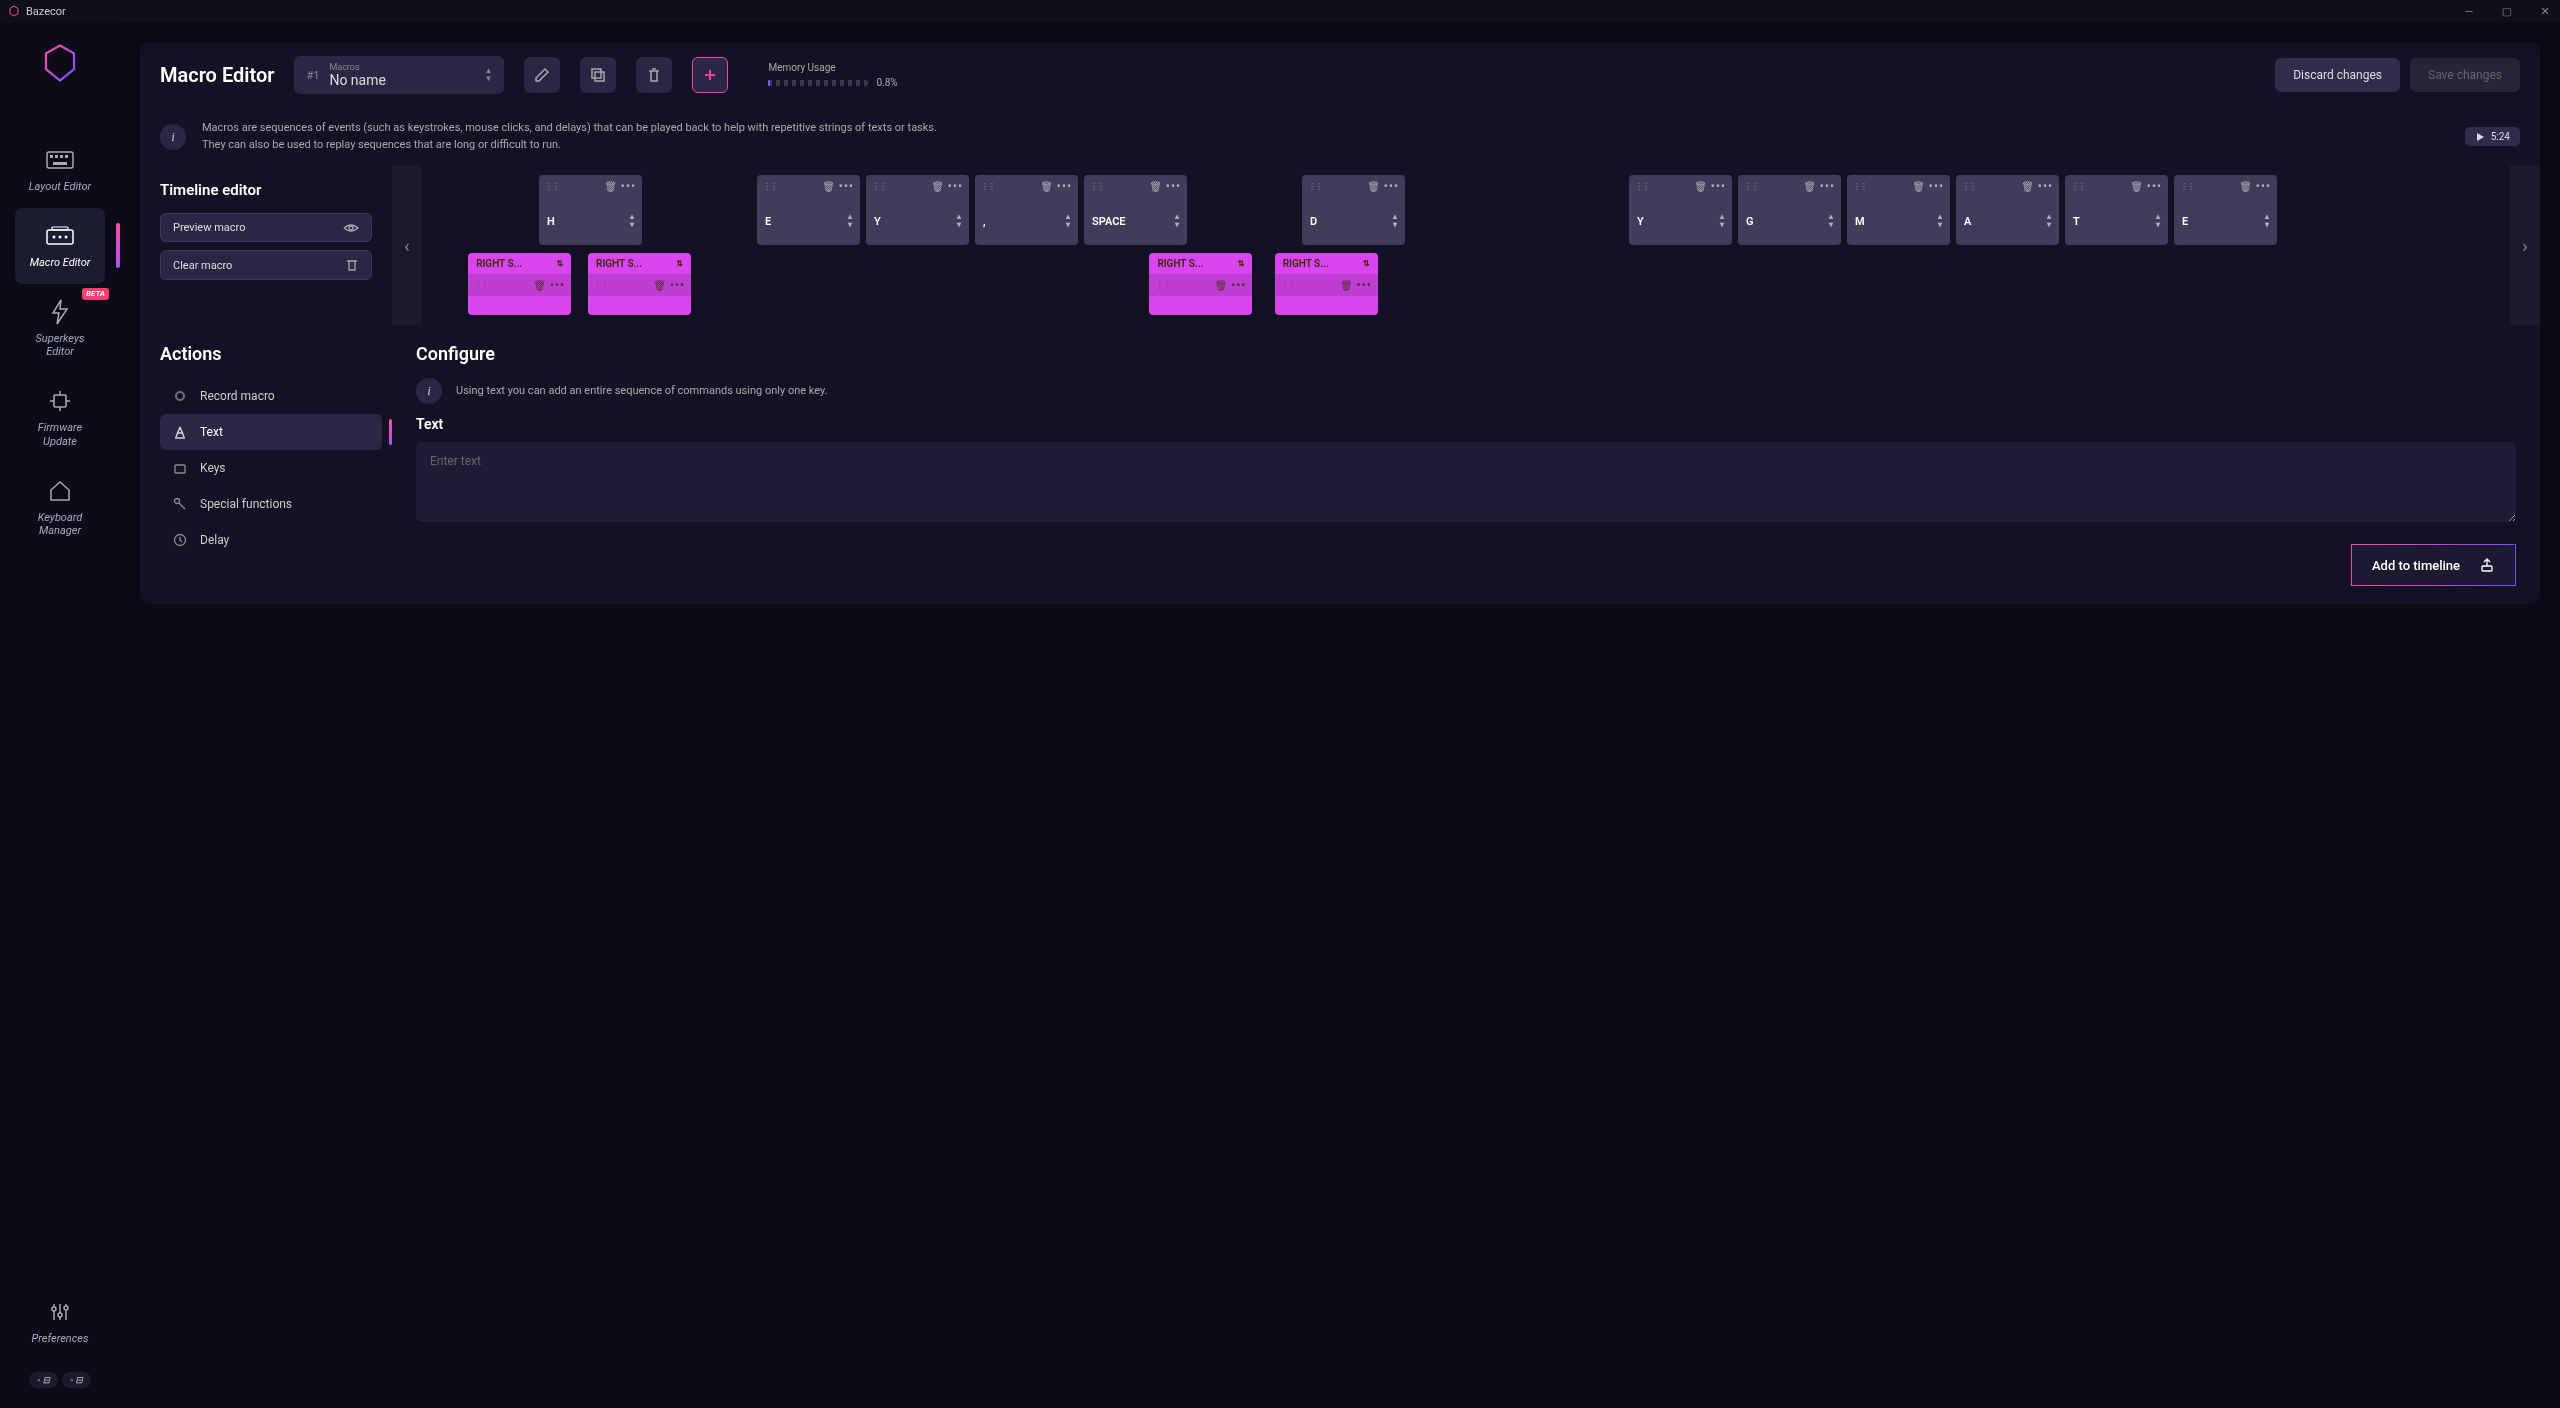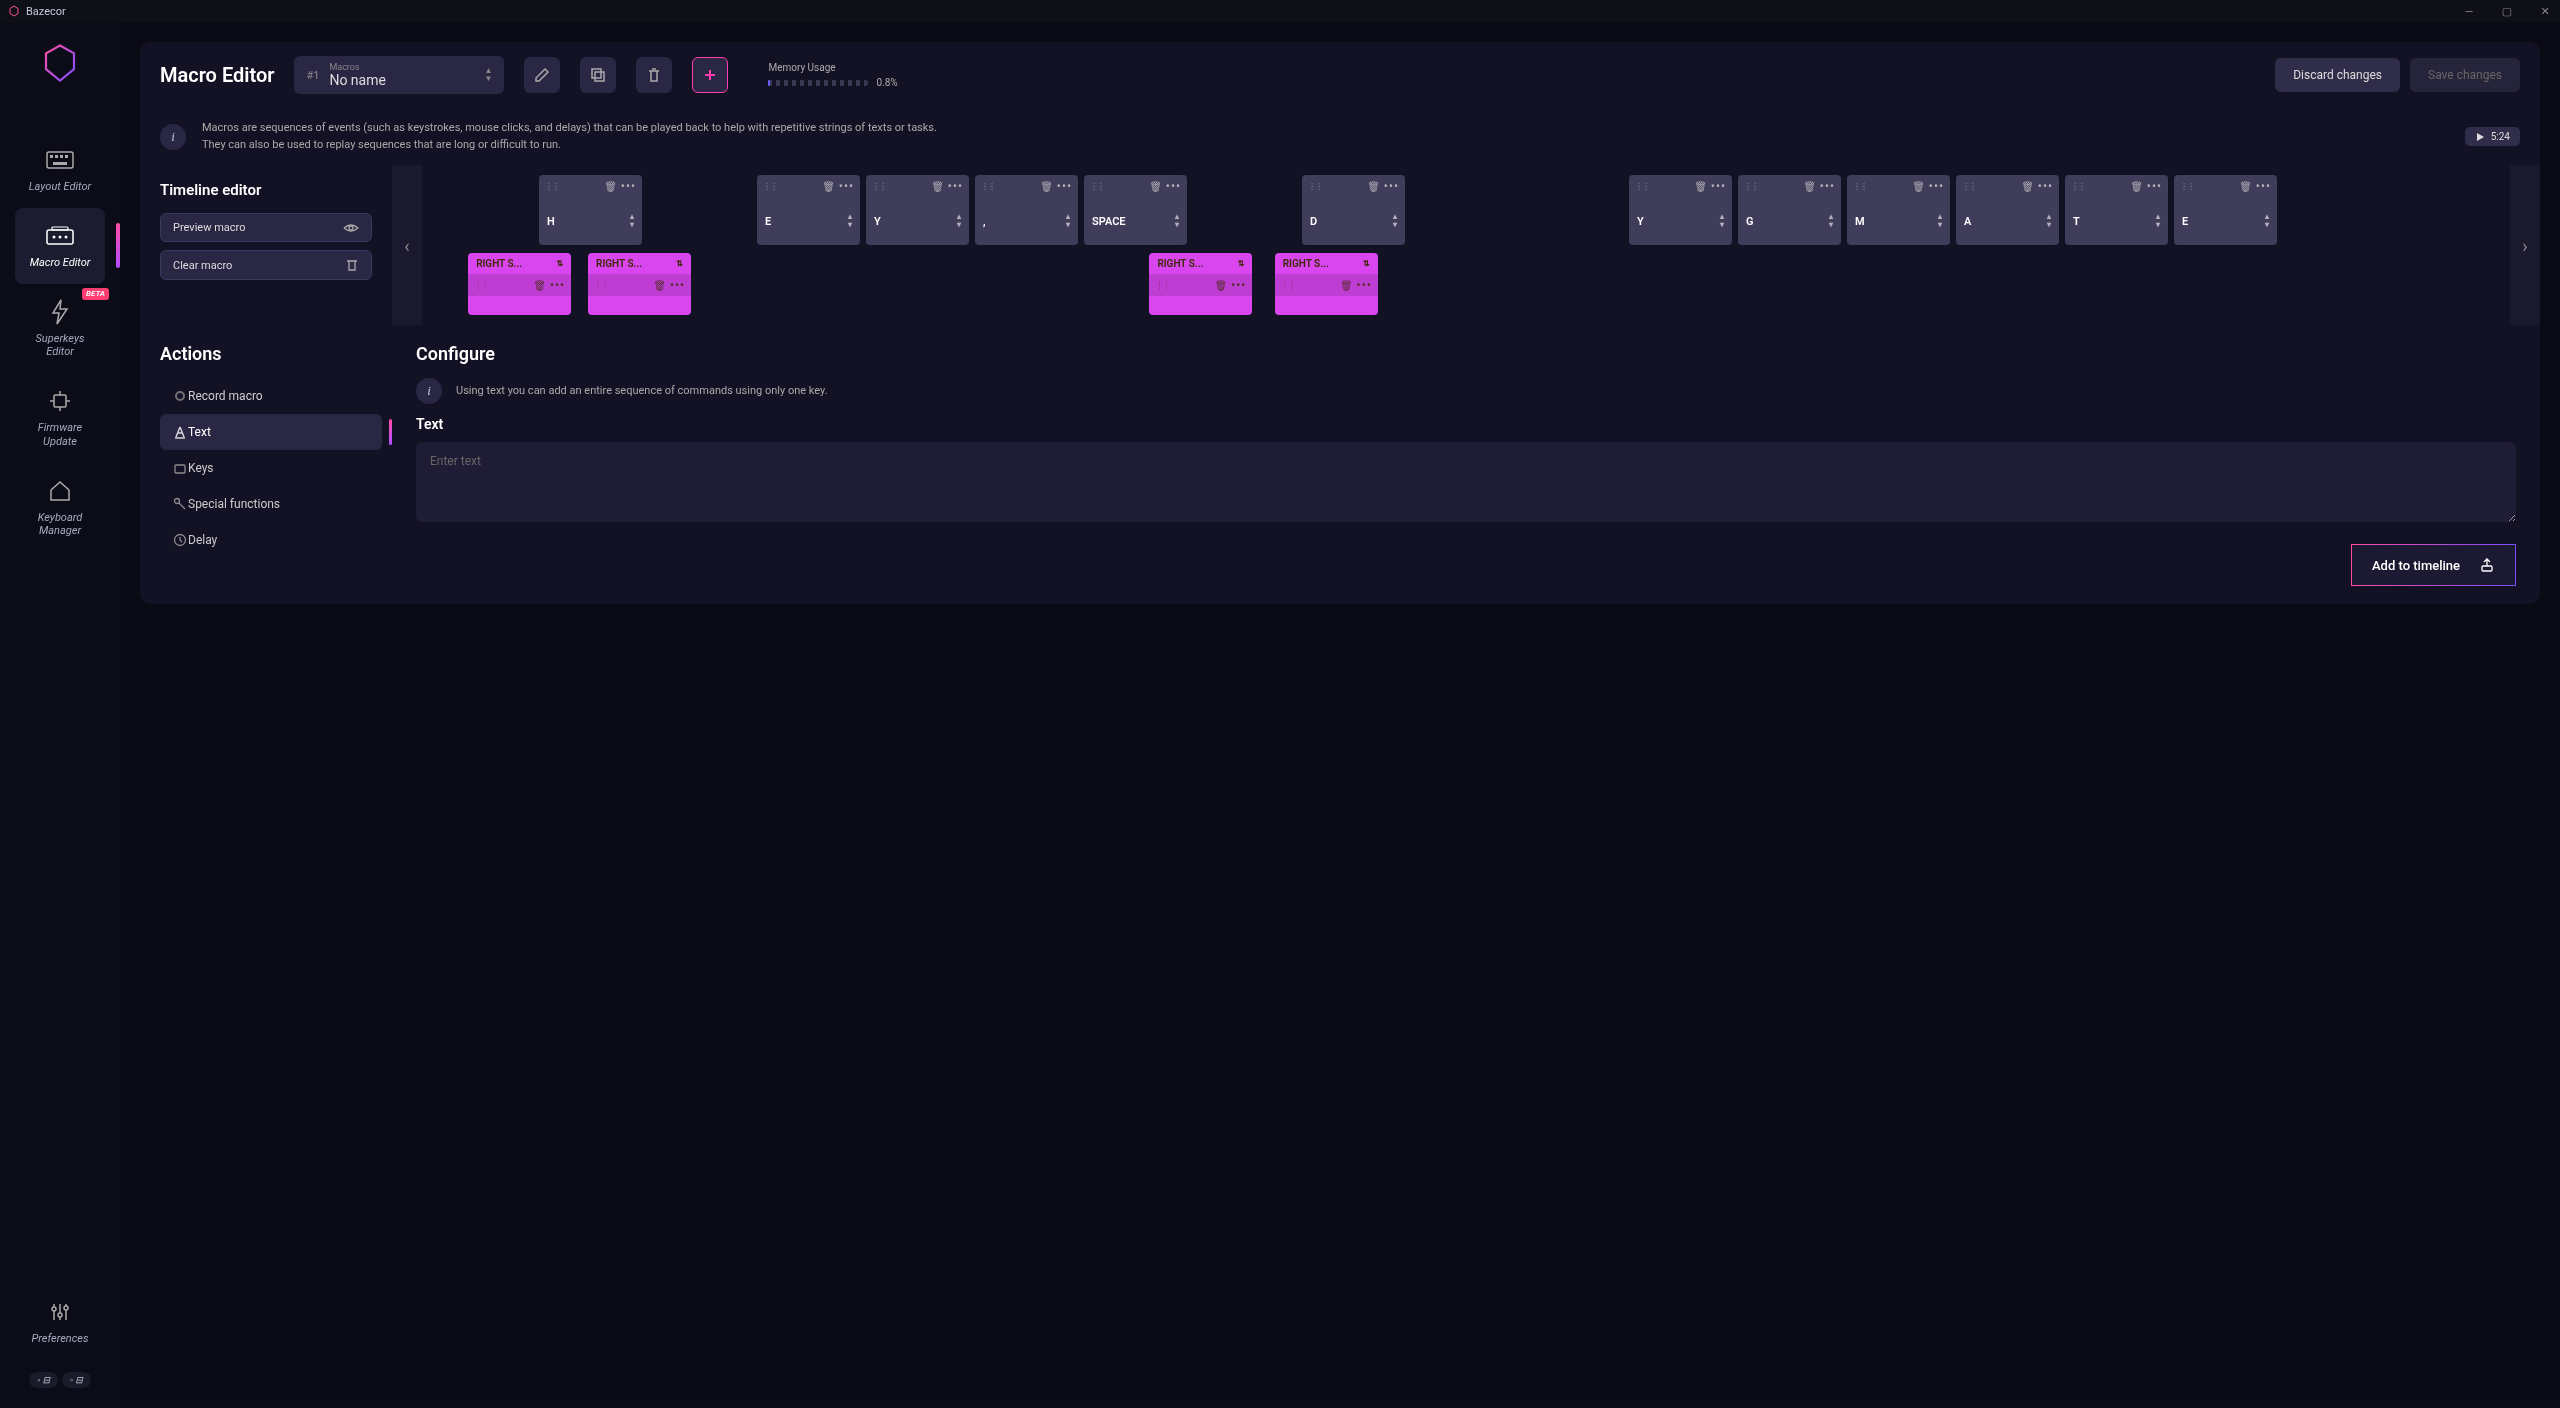--- a/index.html
+++ b/index.html
@@ -78,21 +78,21 @@
 .tl-card-main { flex: 1; display: flex; align-items: center; padding: 0 8px; font-weight: 600; font-size: 11px; justify-content: space-between; }
 .tl-card.grey .tl-card-main { color: #fff; }
 .tl-chev { font-size: 8px; display: flex; flex-direction: column; line-height: 1; opacity: .6; }
 .tl-card.yellow .tl-card-top { background: rgba(0,0,0,0.08); }
 .yellow-label { display: flex; align-items: center; padding: 5px 8px; font-weight: 600; font-size: 10px; justify-content: space-between; }
 
 
 .lower-section { display: flex; margin-top: 0; }
 .actions-side { width: 252px; padding: 18px 10px 18px 20px; }
 .actions-side h2 { font-size: 18px; font-weight: 600; color: #fff; margin-bottom: 14px; }
-.action-item { display: flex; align-items: center; padding: 10px 12px; border-radius: 6px; font-size: 12px; color: #ccc; cursor: pointer; position: relative; }
+.action-item { display: flex; align-items: center; gap: 12px; padding: 10px 12px; border-radius: 6px; font-size: 12px; color: #ccc; cursor: pointer; position: relative; }
 .action-item.active { background: #2a2745; color: #fff; }
 .action-item.active::after { content: ""; position: absolute; right: -10px; top: 15%; height: 70%; width: 3px; background: linear-gradient(#ff4da6, #b24dff); border-radius: 2px; }
 .action-icon { width: 16px; height: 16px; display: flex; align-items: center; justify-content: center; opacity: .8; }
 .record-dot { width: 10px; height: 10px; border-radius: 50%; border: 2px solid #888; }
 
 .configure-area { flex: 1; padding: 18px 24px; }
 .configure-area h2 { font-size: 18px; font-weight: 600; color: #fff; margin-bottom: 14px; }
 .config-info-row { display: flex; align-items: center; gap: 14px; margin-bottom: 12px; }
 .config-subtitle { font-size: 14px; font-weight: 600; color: #fff; margin-bottom: 10px; }
 .text-input { width: 100%; height: 80px; background: #1f1d36; border: none; border-radius: 6px; padding: 12px 14px; color: #ddd; font-size: 12px; resize: both; }

